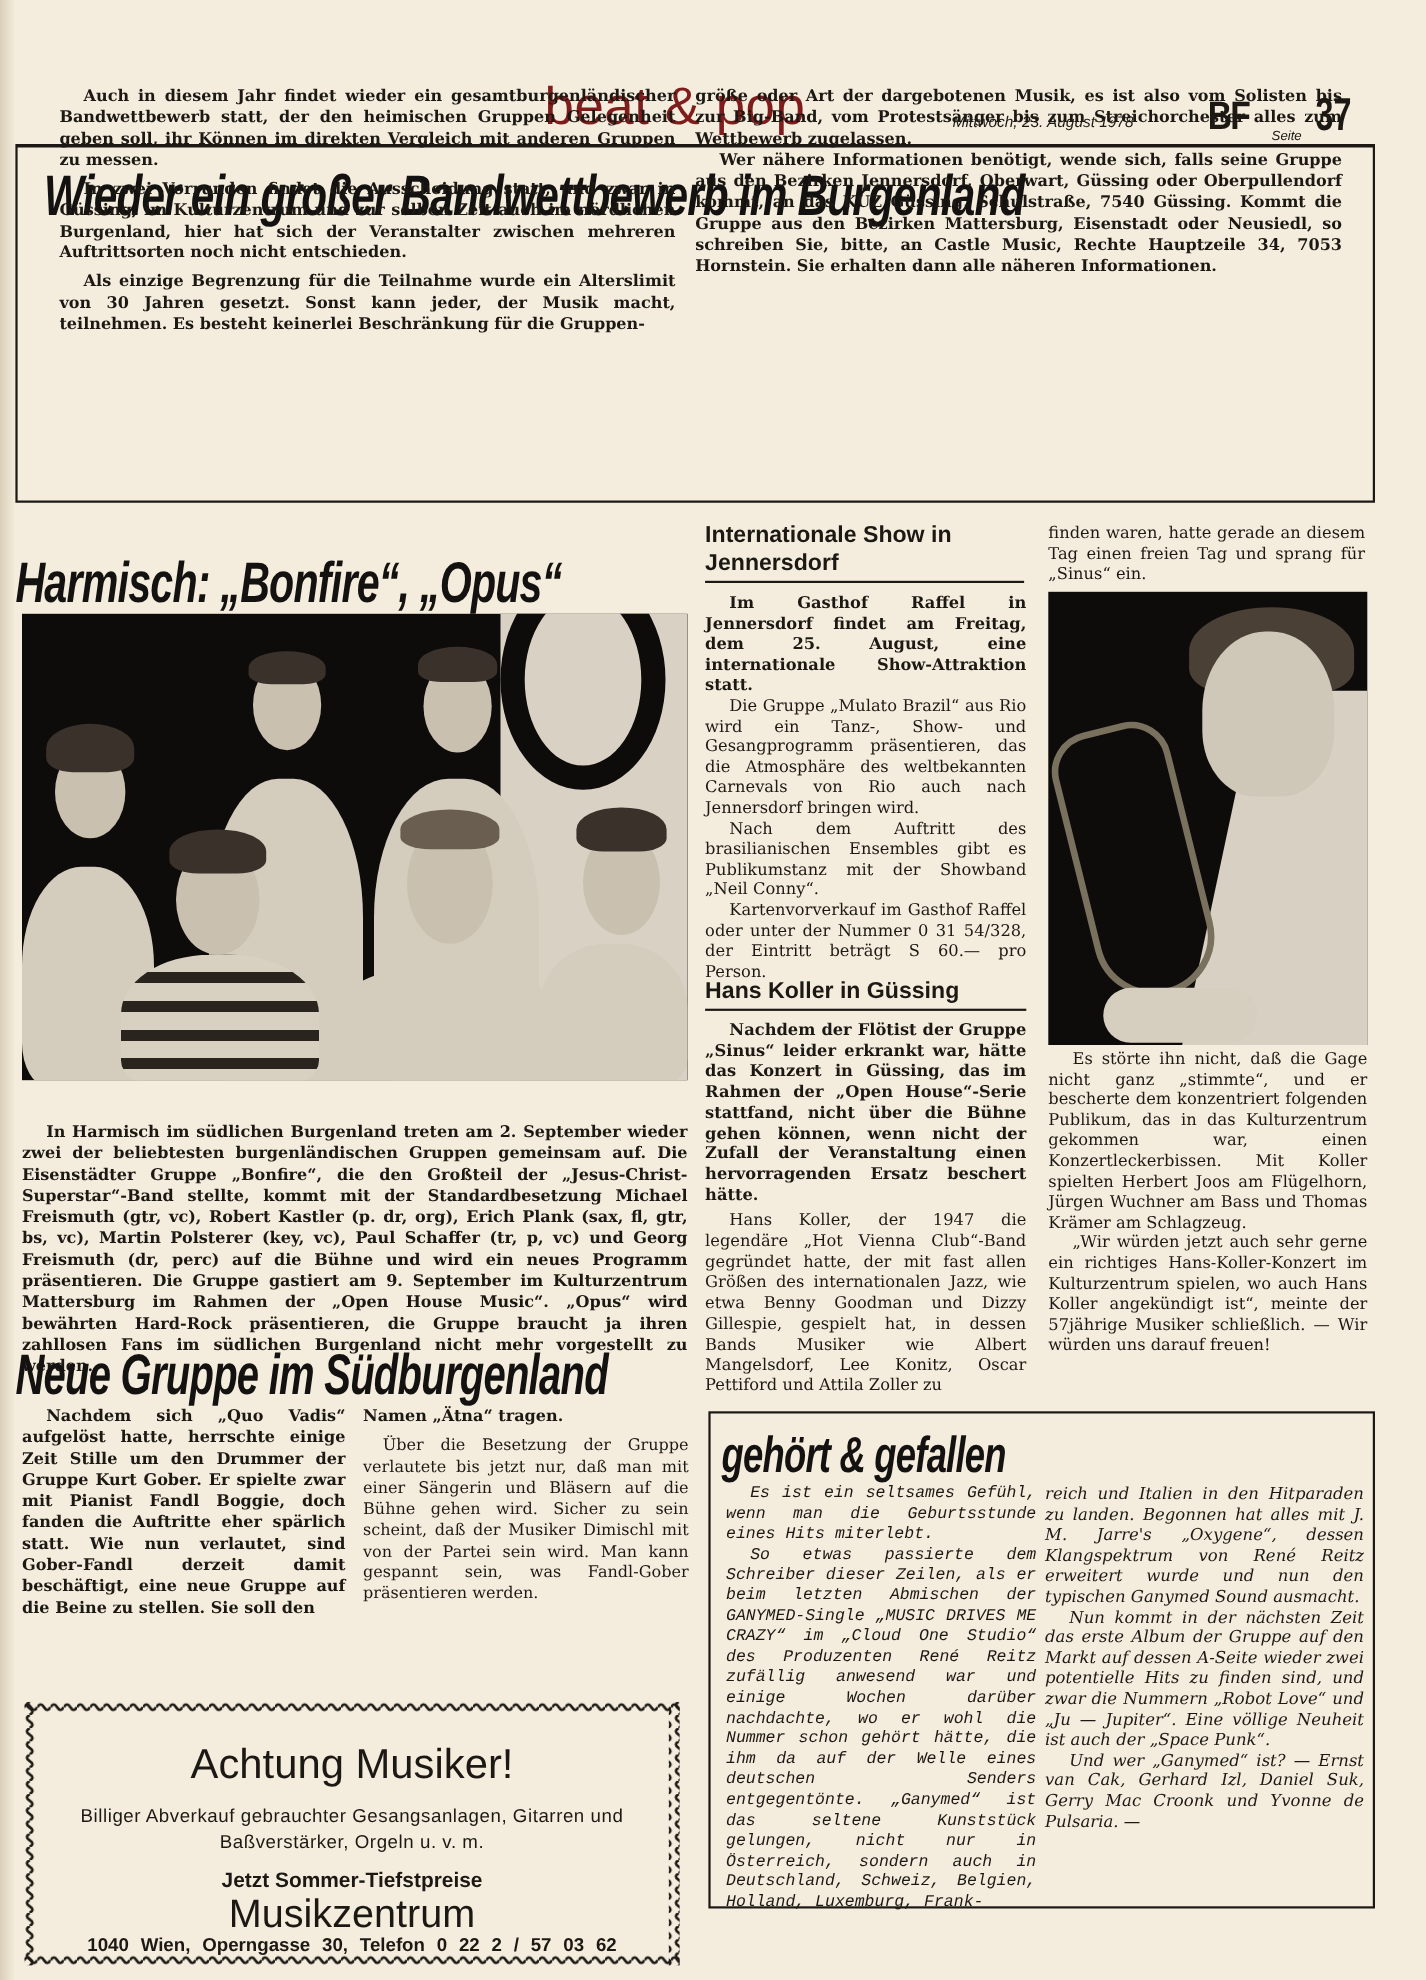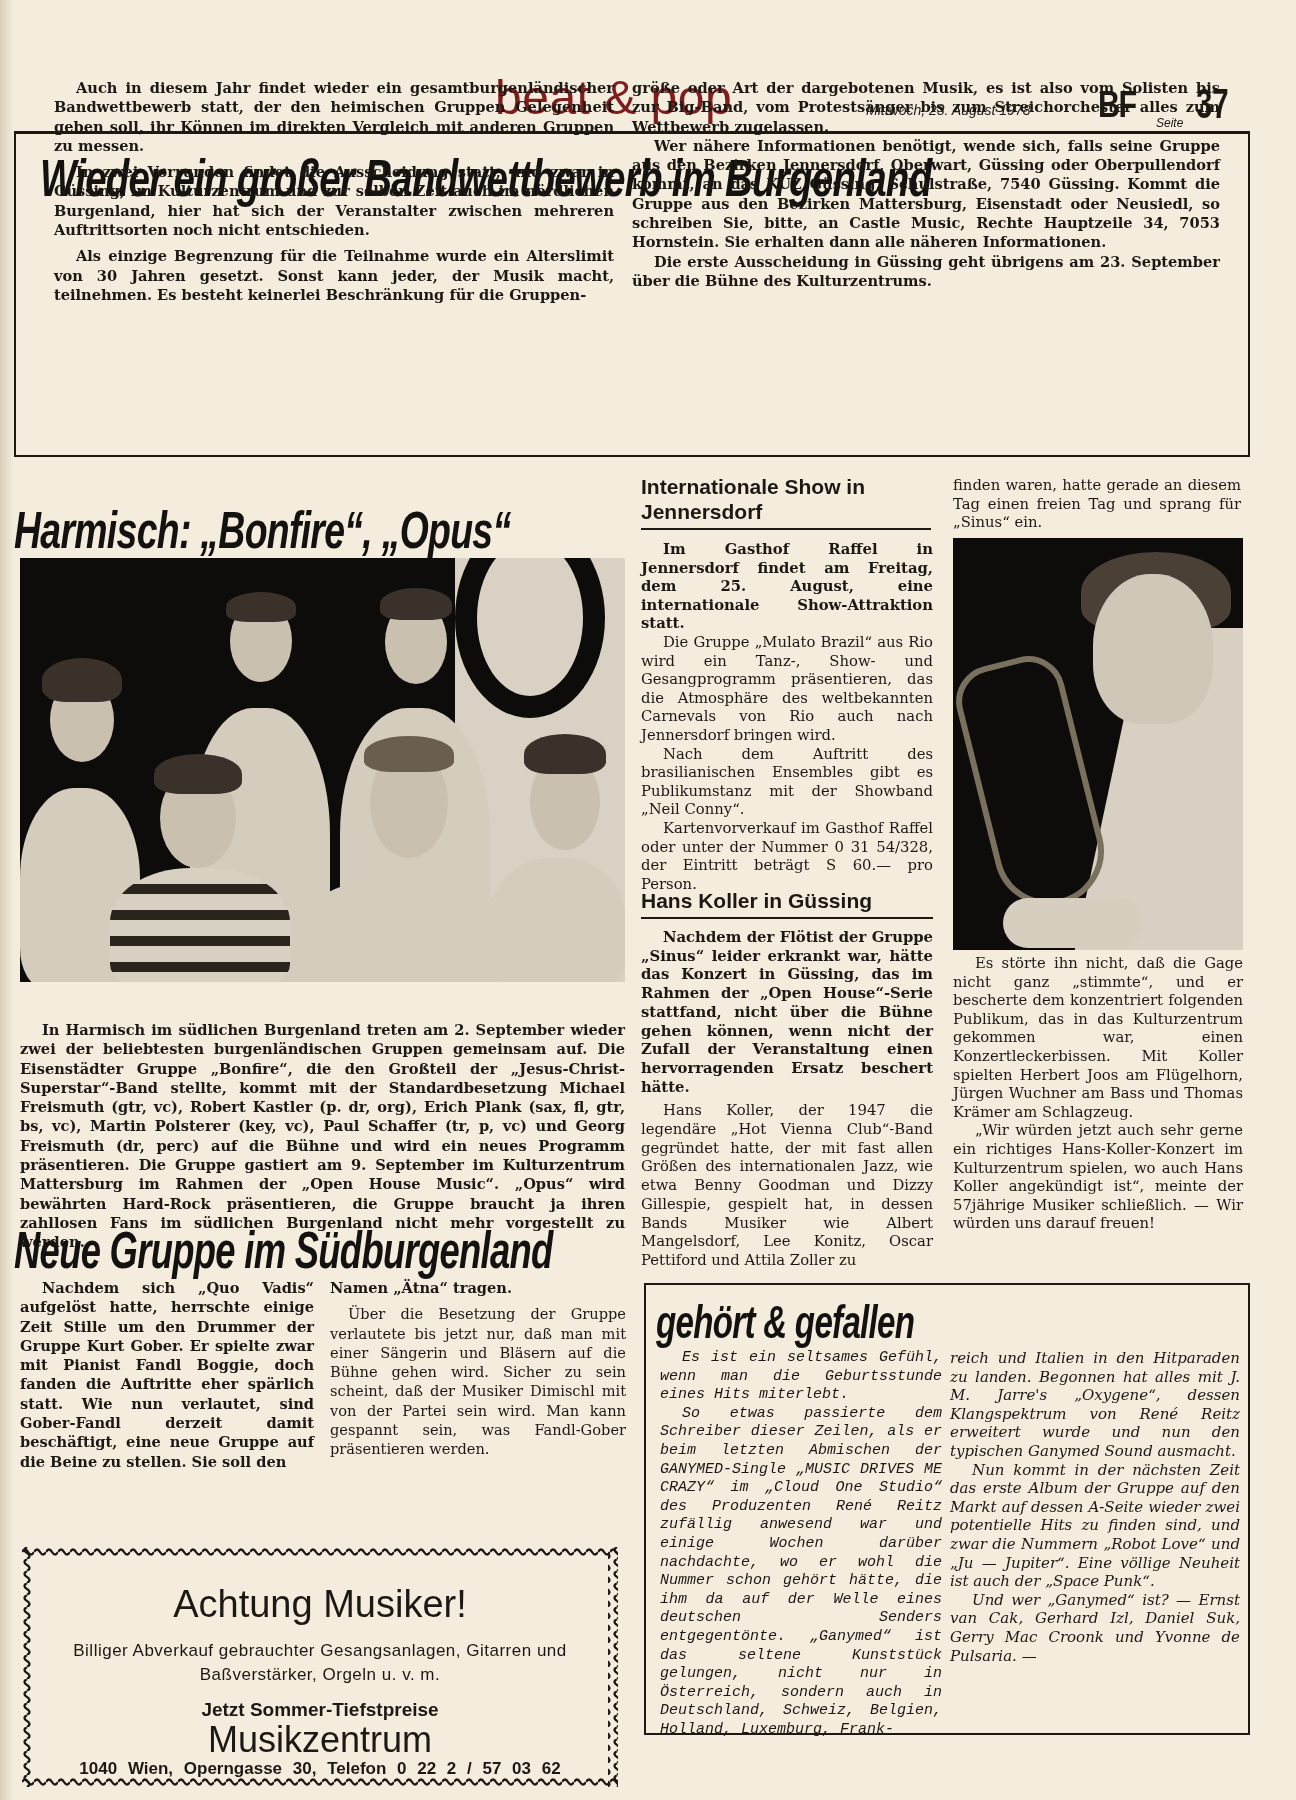--- a/index.html
+++ b/index.html
@@ -99,21 +99,20 @@
     <div class="headline headline-cond">Wieder ein großer Bandwettbewerb im Burgenland</div>
   </div>
   <div class="col bold top-col1">
     <p>Auch in diesem Jahr findet wieder ein gesamtburgenländischer Bandwettbewerb statt, der den heimischen Gruppen Gelegenheit geben soll, ihr Können im direkten Vergleich mit anderen Gruppen zu messen.</p>
     <p>In zwei Vorrunden findet die Ausscheidung statt, und zwar in Güssing, im Kulturzentrum und zur selben Zeit auch im nördlichen Burgenland, hier hat sich der Veranstalter zwischen mehreren Auftrittsorten noch nicht entschieden.</p>
     <p>Als einzige Begrenzung für die Teilnahme wurde ein Alterslimit von 30 Jahren gesetzt. Sonst kann jeder, der Musik macht, teilnehmen. Es besteht keinerlei Beschränkung für die Gruppen-</p>
   </div>
   <div class="col bold top-col2">
     <p style="margin-bottom:0">größe oder Art der dargebotenen Musik, es ist also vom Solisten bis zur Big-Band, vom Protestsänger bis zum Streichorchester alles zum Wettbewerb zugelassen.</p>
     <p style="margin-bottom:0">Wer nähere Informationen benötigt, wende sich, falls seine Gruppe aus den Bezirken Jennersdorf, Oberwart, Güssing oder Oberpullendorf kommt, an das KUZ Güssing, Schulstraße, 7540 Güssing. Kommt die Gruppe aus den Bezirken Mattersburg, Eisenstadt oder Neusiedl, so schreiben Sie, bitte, an Castle Music, Rechte Hauptzeile 34, 7053 Hornstein. Sie erhalten dann alle näheren Informationen.</p>
-    <p>Die erste Ausscheidung in Güssing geht übrigens am 23. September über die Bühne des Kulturzentrums.</p>
   </div>
 
   <div class="harmisch-headline headline-cond">Harmisch: „Bonfire“, „Opus“</div>
   <div class="photo photo-band">
     <div class="wall"></div>
     <div class="arc"></div>
 
     <div class="person" style="left:170px;top:150px;width:140px;height:280px;"></div>
     <div class="head" style="left:210px;top:42px;width:62px;height:82px;"></div>
     <div class="hair" style="left:206px;top:34px;width:70px;height:30px;"></div>

